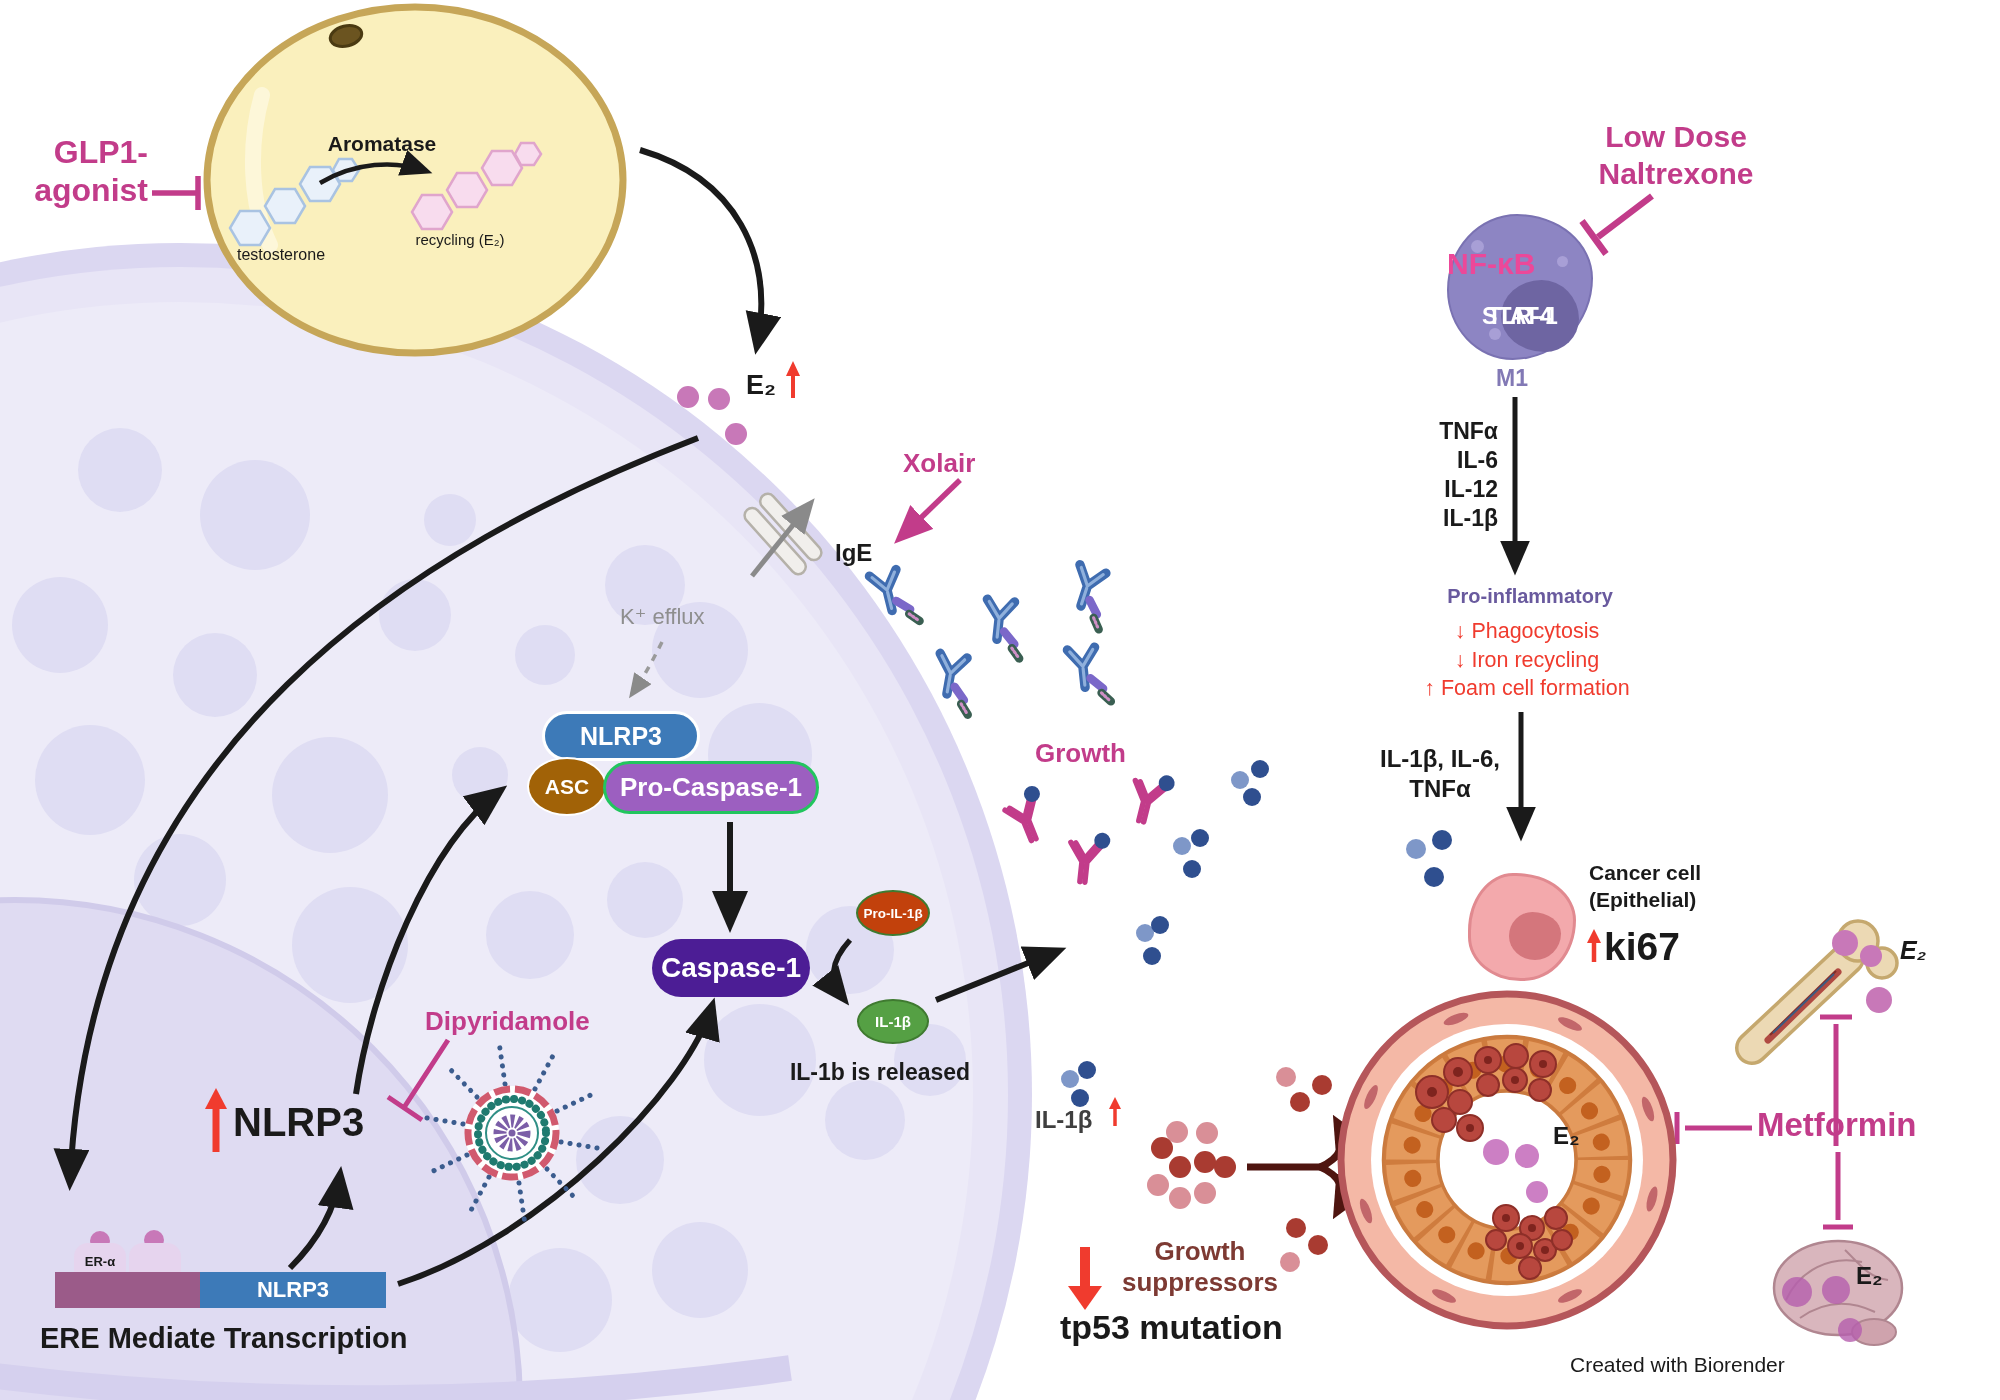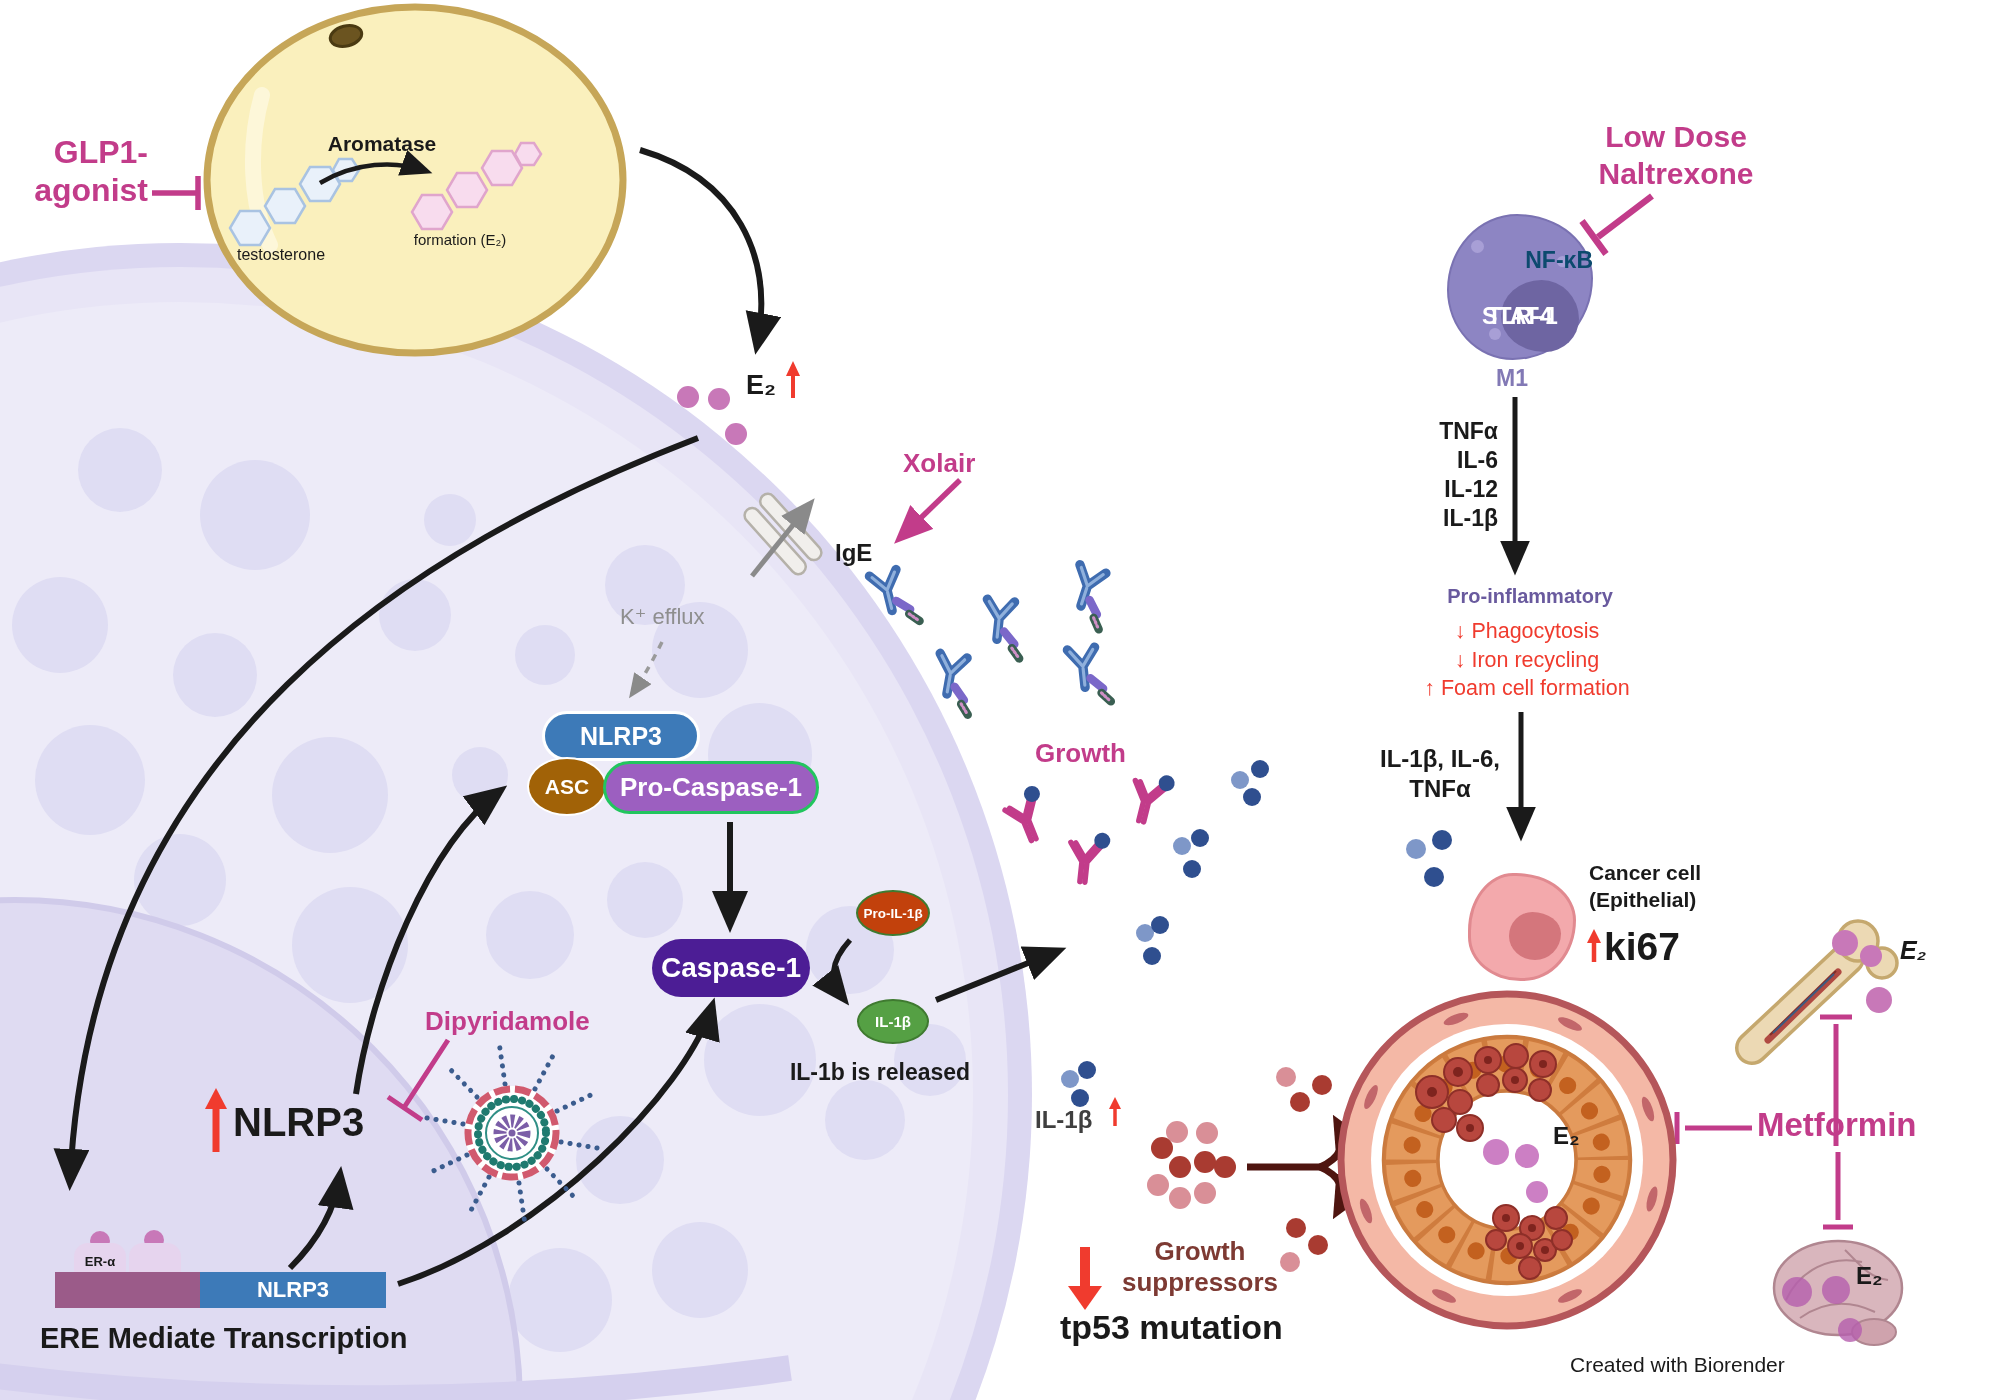--- a/index.html
+++ b/index.html
@@ -322,21 +322,21 @@
   </g>
 </svg>
 
 <div class="blob" style="left:1447px;top:214px;width:146px;height:146px;background:#8d85c3;border:2px solid #7a72b2;
             border-radius:48% 52% 55% 45% / 52% 44% 56% 48%;z-index:1;">
   <div class="blob" style="left:52px;top:64px;width:78px;height:72px;background:#6e65a2;border-radius:52% 48% 44% 56%/50% 54% 46% 50%;"></div>
   <div class="blob" style="left:22px;top:24px;width:13px;height:13px;background:#a89fd6;border-radius:50%;"></div>
   <div class="blob" style="left:108px;top:40px;width:11px;height:11px;background:#a89fd6;border-radius:50%;"></div>
   <div class="blob" style="left:40px;top:112px;width:12px;height:12px;background:#a89fd6;border-radius:50%;"></div>
 </div>
-<div class="lbl b" style="left:1447px;top:247px;width:146px;text-align:right;font-size:23px;color:#0c4a6e;z-index:2;">NF-κB</div>
+<div class="lbl b" style="left:1447px;top:247px;width:146px;text-align:left;font-size:30px;color:#ec4899;z-index:2;">NF-κB</div>
 <div class="lbl b" style="left:1447px;top:275px;width:146px;text-align:center;font-size:23px;color:#fff;z-index:2;margin-top:28px;">TLR-4</div>
 <div class="lbl b" style="left:1447px;top:303px;width:146px;text-align:center;font-size:23px;color:#fff;z-index:2;">STAT-1</div>
 
 <div class="blob" style="left:1468px;top:873px;width:108px;height:108px;background:#f3a9ac;border:3px solid #e18a90;
             border-radius:43% 57% 50% 50% / 55% 45% 58% 42%;">
   <div class="blob" style="left:38px;top:36px;width:52px;height:48px;background:#d4767c;border-radius:45% 55% 50% 50%/50% 45% 55% 50%;"></div>
 </div>
 
 <div class="pill" style="left:542px;top:711px;width:158px;height:50px;background:#3d7ab8;border:3px solid #fff;border-radius:26px;font-size:25px;">
       <span>NLRP3</span>
@@ -364,21 +364,21 @@
 <div class="pill" style="left:200px;top:1272px;width:186px;height:36px;background:#3d7ab8;border-radius:0;font-size:22px;">
       <span>NLRP3</span>
     </div>
 
 <div class="lbl b mag" style="left:22px;top:133px;width:126px;text-align:right;font-size:32px;line-height:38px;">
   <div>GLP1-</div>
   <div>agonist</div>
 </div>
 <div class="lbl b" style="left:322px;top:132px;width:120px;text-align:center;font-size:21px;">Aromatase</div>
 <div class="lbl" style="left:225px;top:246px;width:112px;text-align:center;font-size:16px;">testosterone</div>
-<div class="lbl" style="left:404px;top:231px;width:112px;text-align:center;font-size:15px;">formation (E₂)</div>
+<div class="lbl" style="left:404px;top:231px;width:112px;text-align:center;font-size:15px;">recycling (E₂)</div>
 <div class="lbl b" style="left:746px;top:370px;font-size:27px;">E₂</div>
 <div class="lbl b mag" style="left:903px;top:448px;font-size:26px;">Xolair</div>
 <div class="lbl b" style="left:835px;top:539px;font-size:24px;">IgE</div>
 <div class="lbl" style="left:620px;top:604px;font-size:22px;color:#8e8e8e;">K⁺ efflux</div>
 <div class="lbl b" style="left:775px;top:1059px;width:210px;text-align:center;font-size:23px;">IL-1b is released</div>
 <div class="lbl b mag" style="left:1035px;top:738px;font-size:26px;">Growth</div>
 <div class="lbl b mag" style="left:425px;top:1006px;font-size:26px;">Dipyridamole</div>
 <div class="lbl b" style="left:233px;top:1100px;font-size:40px;">NLRP3</div>
 <div class="lbl b" style="left:40px;top:1322px;width:360px;font-size:29px;">ERE Mediate Transcription</div>
 

